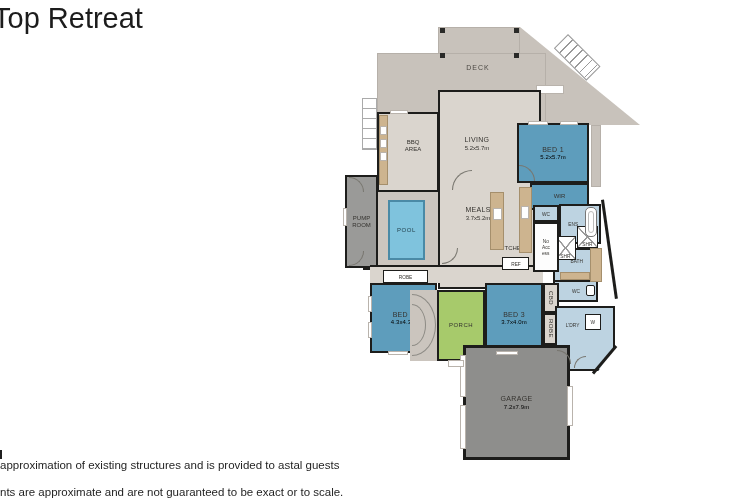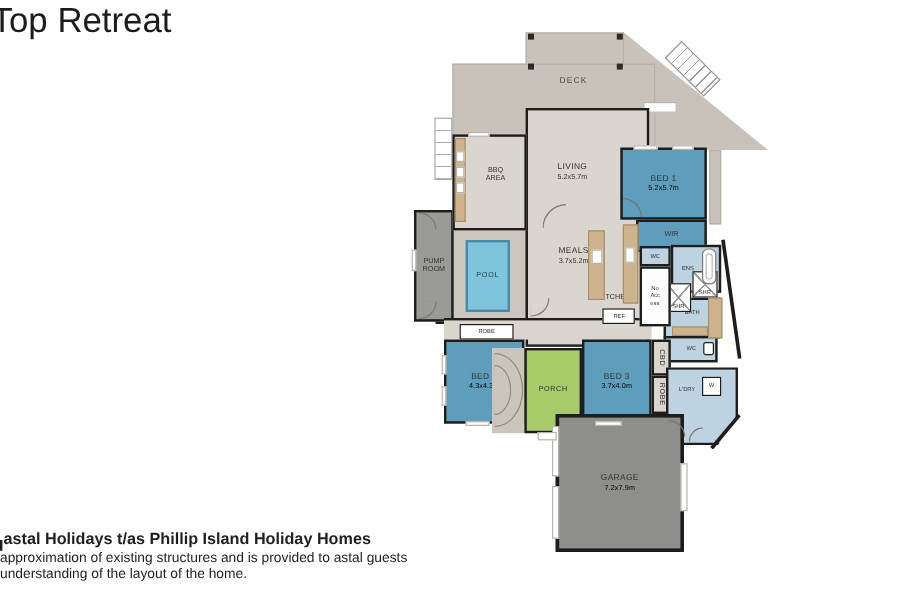--- a/index.html
+++ b/index.html
@@ -209,17 +209,16 @@
     <div class="arc br" style="left:104px;top:240px;width:16px;height:16px"></div>
     <div class="arc tr" style="left:181px;top:157px;width:16px;height:16px"></div>
     <div class="arc tr" style="left:219px;top:342px;width:14px;height:14px"></div>
     <div class="arc tl" style="left:236px;top:348px;width:12px;height:12px"></div>
 
     <div class="wall-diag" style="left:263px;top:192px;height:100px;transform:rotate(-8deg)"></div>
     <div class="wall-diag" style="left:277px;top:337px;height:36px;transform:rotate(40deg)"></div>
   </div>
 
   <div class="frag"></div>
-  <div class="footer-line f-bold" style="left:3px">astal Holidays t/as Phillip Island Holiday Homes</div>
   <div class="footer-line f1">approximation of existing structures and is provided to astal guests</div>
-  <div class="footer-line f2">understanding of the layout of the home.</div>
+  <div class="footer-line f3">nts are approximate and are not guaranteed to be exact or to scale.</div>
 
 </div>
 
 </body></html>

